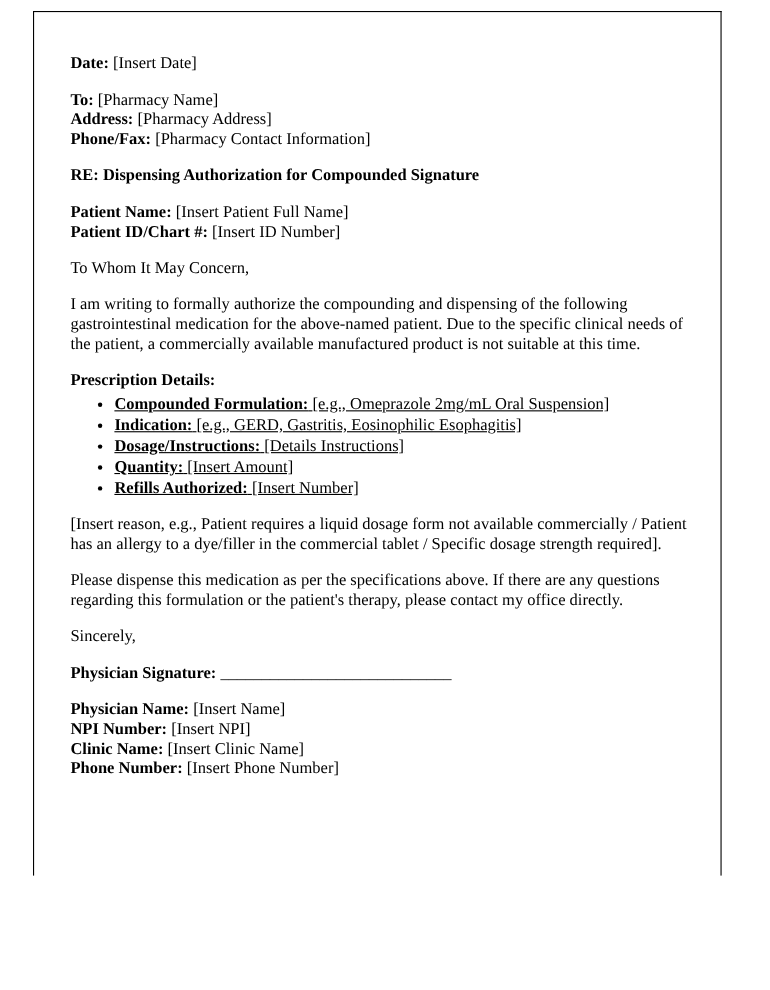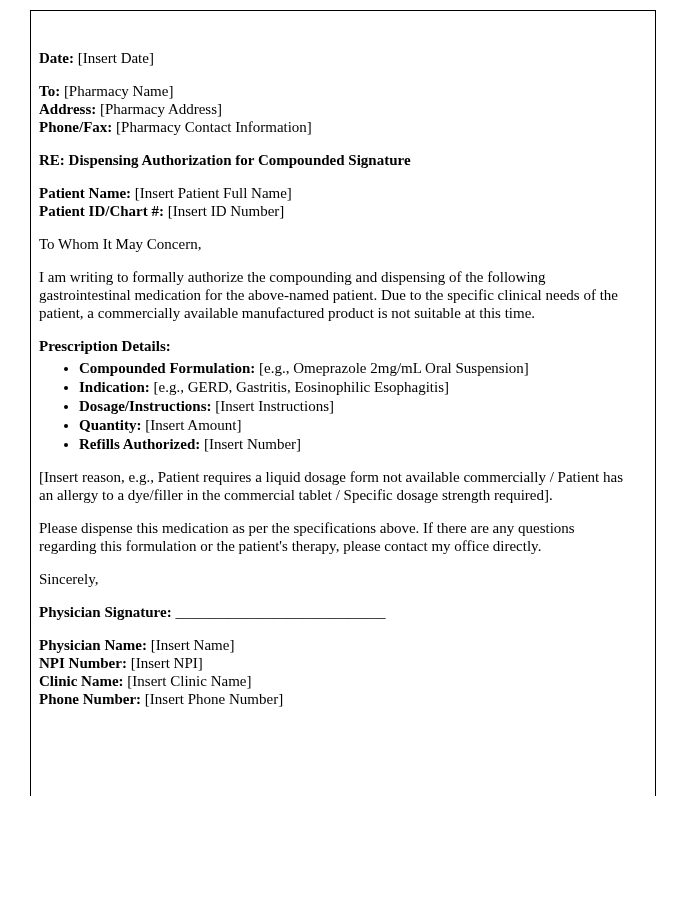--- a/index.html
+++ b/index.html
@@ -21,21 +21,21 @@
     box-sizing: border-box;
     padding: 10px 0 0 30px;
     background: #ffffff;
   }
   .letter {
     width: 626px;
     height: 786px;
     box-sizing: border-box;
     border: 1px solid #000000;
     border-bottom: none;
-    padding: 38px 22px 0 8px;
+    padding: 38px 22px 0 33px;
     background: #ffffff;
     overflow: hidden;
   }
   .block {
     margin: 0 0 15px 0;
   }
   .line {
     margin: 0;
   }
   p.para {
@@ -45,20 +45,21 @@
   strong {
     font-weight: bold;
   }
   ul.bullets {
     margin: 4px 0 15px 0;
     padding-left: 40px;
     list-style-type: disc;
   }
   ul.bullets li {
     margin: 0 0 1px 0;
+    text-decoration: underline;
   }
   .sig-line {
     letter-spacing: 0;
   }
 </style>
 </head>
 <body>
 
 <div class="page">
   <div class="letter">
@@ -84,21 +85,21 @@
 
     <p class="para">To Whom It May Concern,</p>
 
     <p class="para">I am writing to formally authorize the compounding and dispensing of the following gastrointestinal medication for the above-named patient. Due to the specific clinical needs of the patient, a commercially available manufactured product is not suitable at this time.</p>
 
     <p class="line"><strong>Prescription Details:</strong></p>
 
     <ul class="bullets">
       <li><strong>Compounded Formulation:</strong> <span>[e.g., Omeprazole 2mg/mL Oral Suspension]</span></li>
       <li><strong>Indication:</strong> <span>[e.g., GERD, Gastritis, Eosinophilic Esophagitis]</span></li>
-      <li><strong>Dosage/Instructions:</strong> <span>[Insert Instructions]</span></li>
+      <li><strong>Dosage/Instructions:</strong> <span>[Details Instructions]</span></li>
       <li><strong>Quantity:</strong> <span>[Insert Amount]</span></li>
       <li><strong>Refills Authorized:</strong> <span>[Insert Number]</span></li>
     </ul>
 
     <div class="block">
       <p class="line">[Insert reason, e.g., Patient requires a liquid dosage form not available commercially / Patient has an allergy to a dye/filler in the commercial tablet / Specific dosage strength required].</p>
     </div>
 
     <p class="para">Please dispense this medication as per the specifications above. If there are any questions regarding this formulation or the patient's therapy, please contact my office directly.</p>
 

